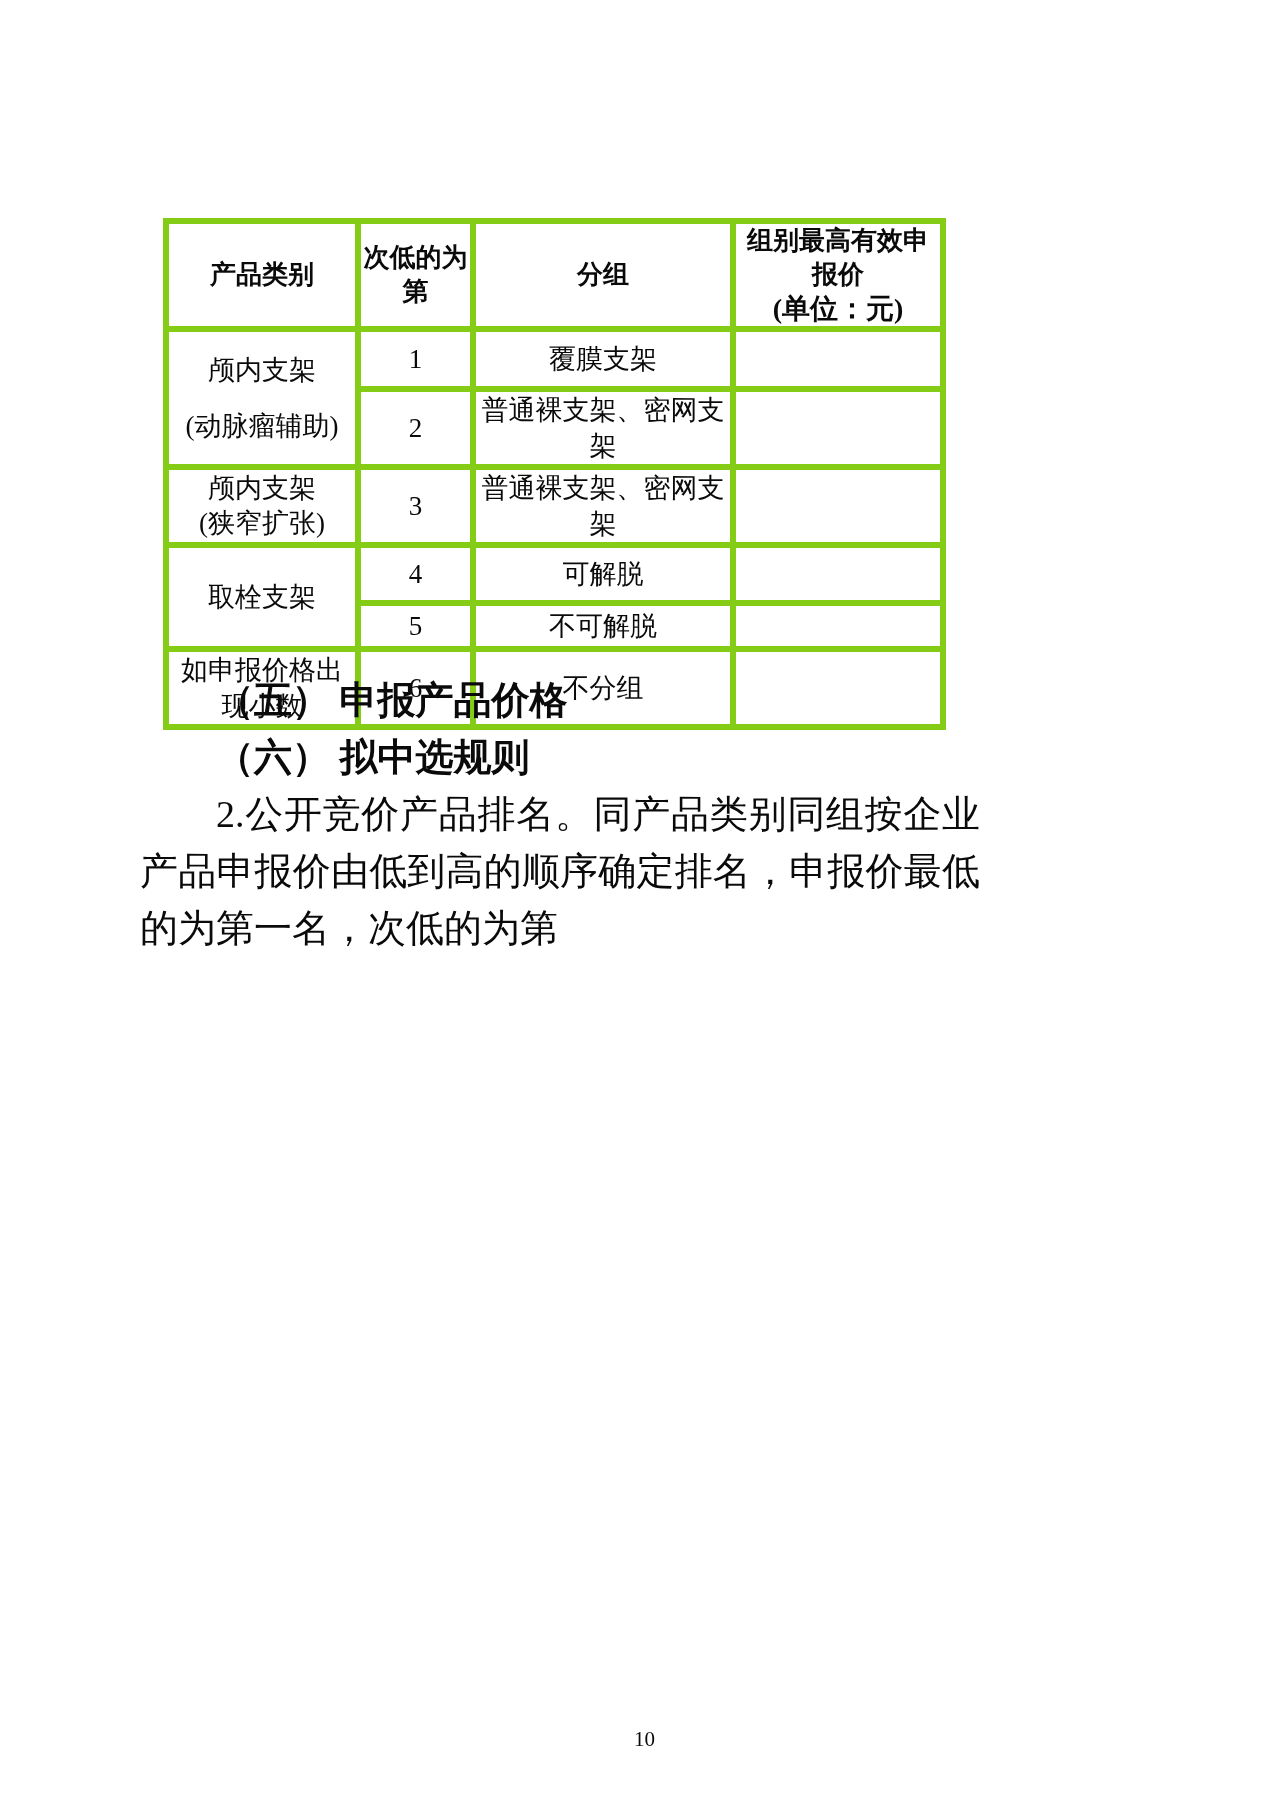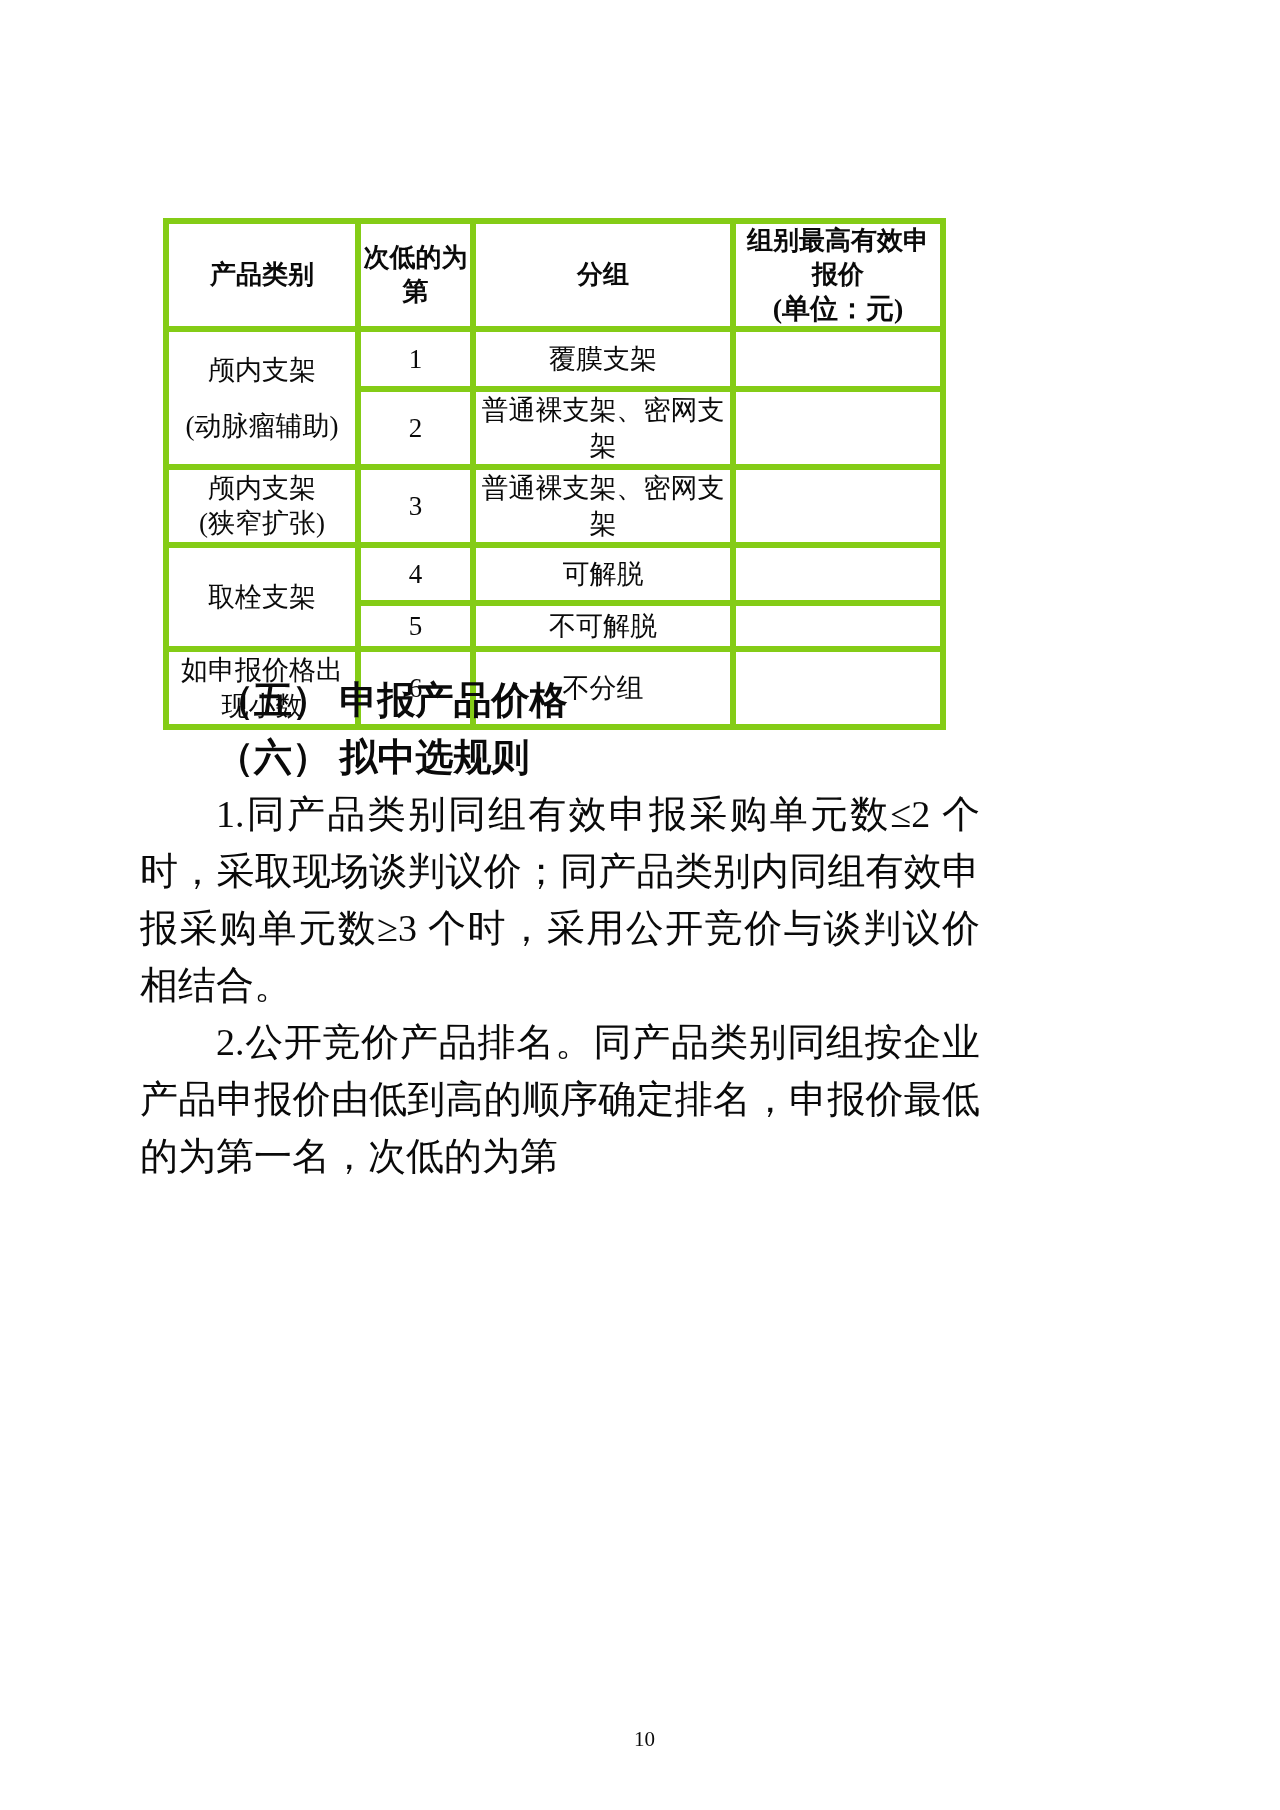--- a/index.html
+++ b/index.html
@@ -128,19 +128,18 @@
       <td>6</td>
       <td class="cell-left">不分组</td>
       <td></td>
     </tr>
   </tbody>
     </table>
 
   <div class="body-text">
     <p class="heading">（五） 申报产品价格</p>
     <p class="heading">（六） 拟中选规则</p>
-    <p>1.同产品类别同组有效申报采购单元数≤2 个时，采取现场谈判议价；同产品类别内同组有效申报采购单元数≥3 个时，采用公开竞价与谈判议价相结合。</p>
     <p>2.公开竞价产品排名。同产品类别同组按企业产品申报价由低到高的顺序确定排名，申报价最低的为第一名，次低的为第</p>
   </div>
 
   <div class="page-number">10</div>
 
 </div>
 
 </body></html>

